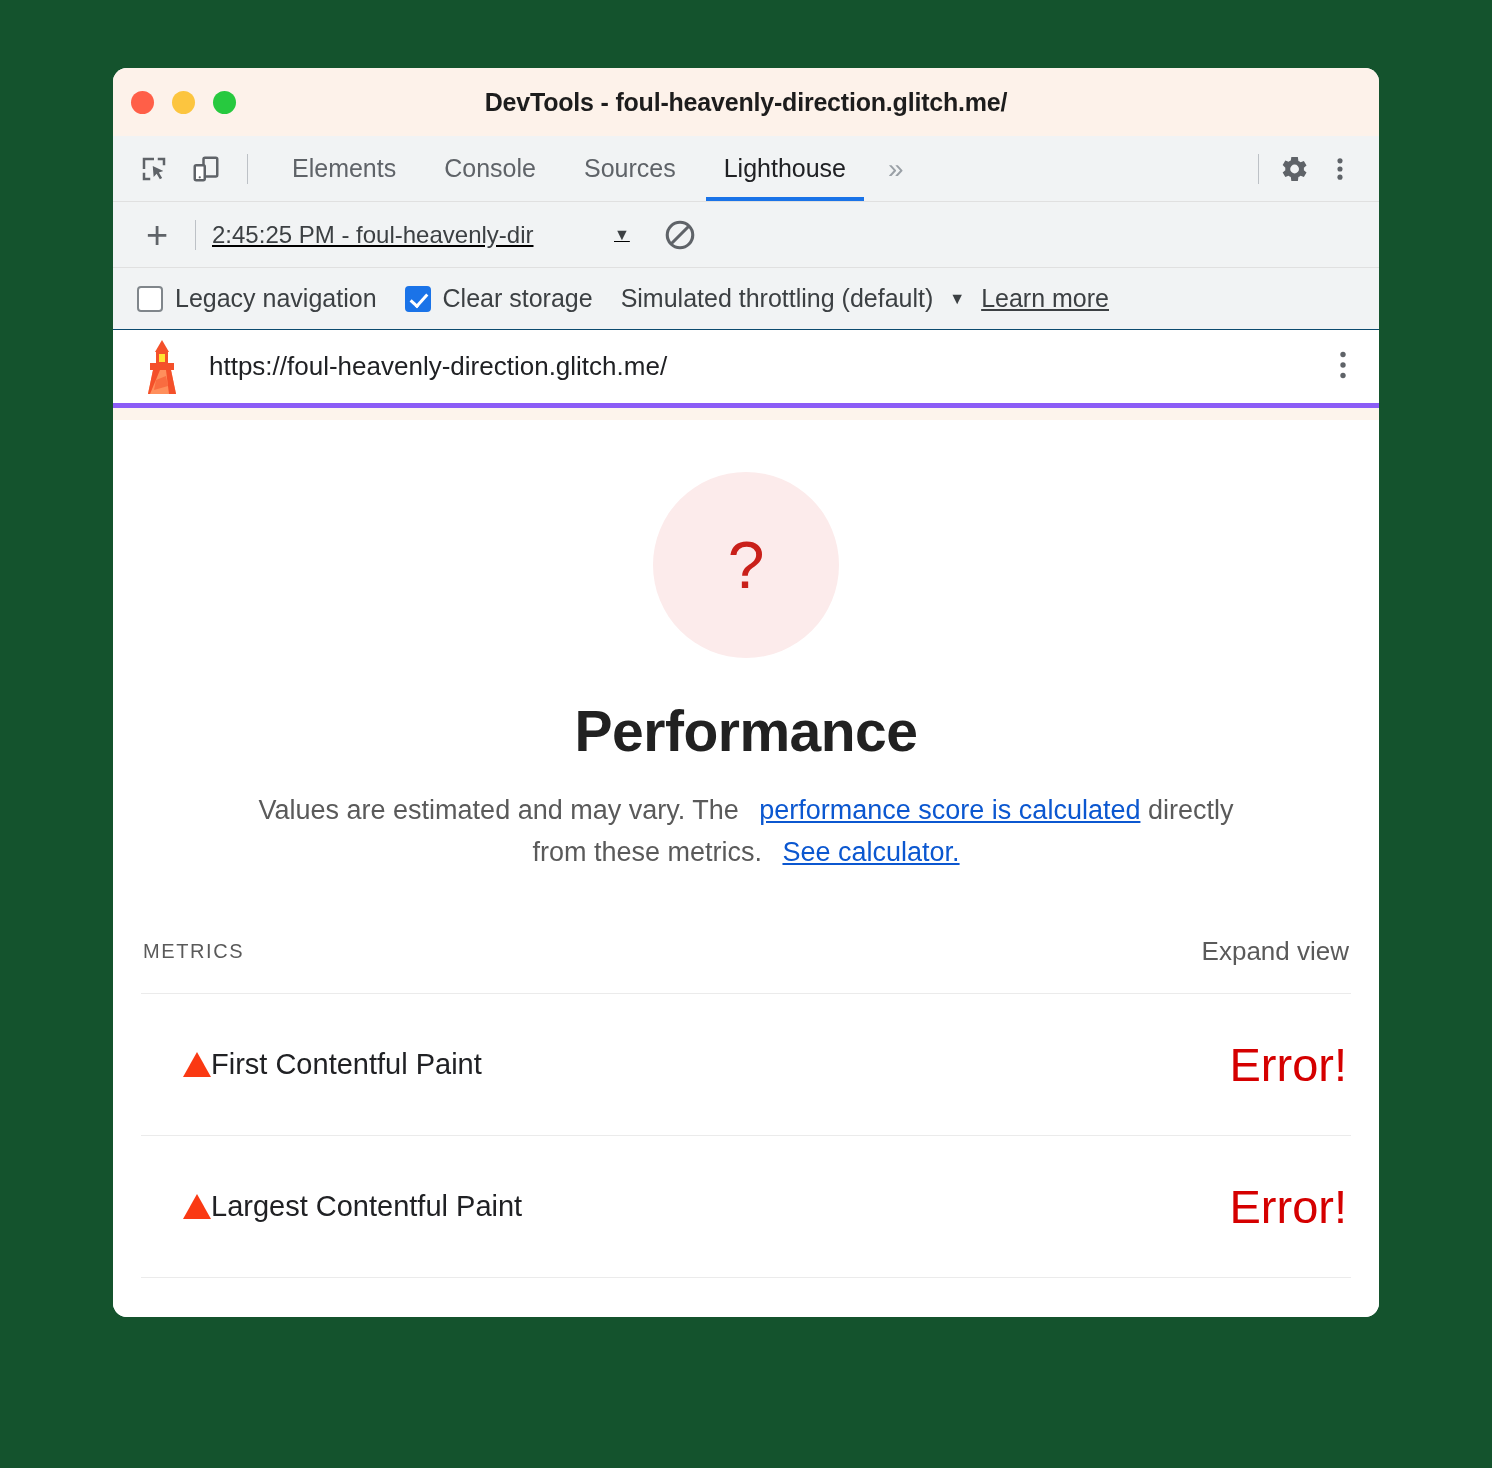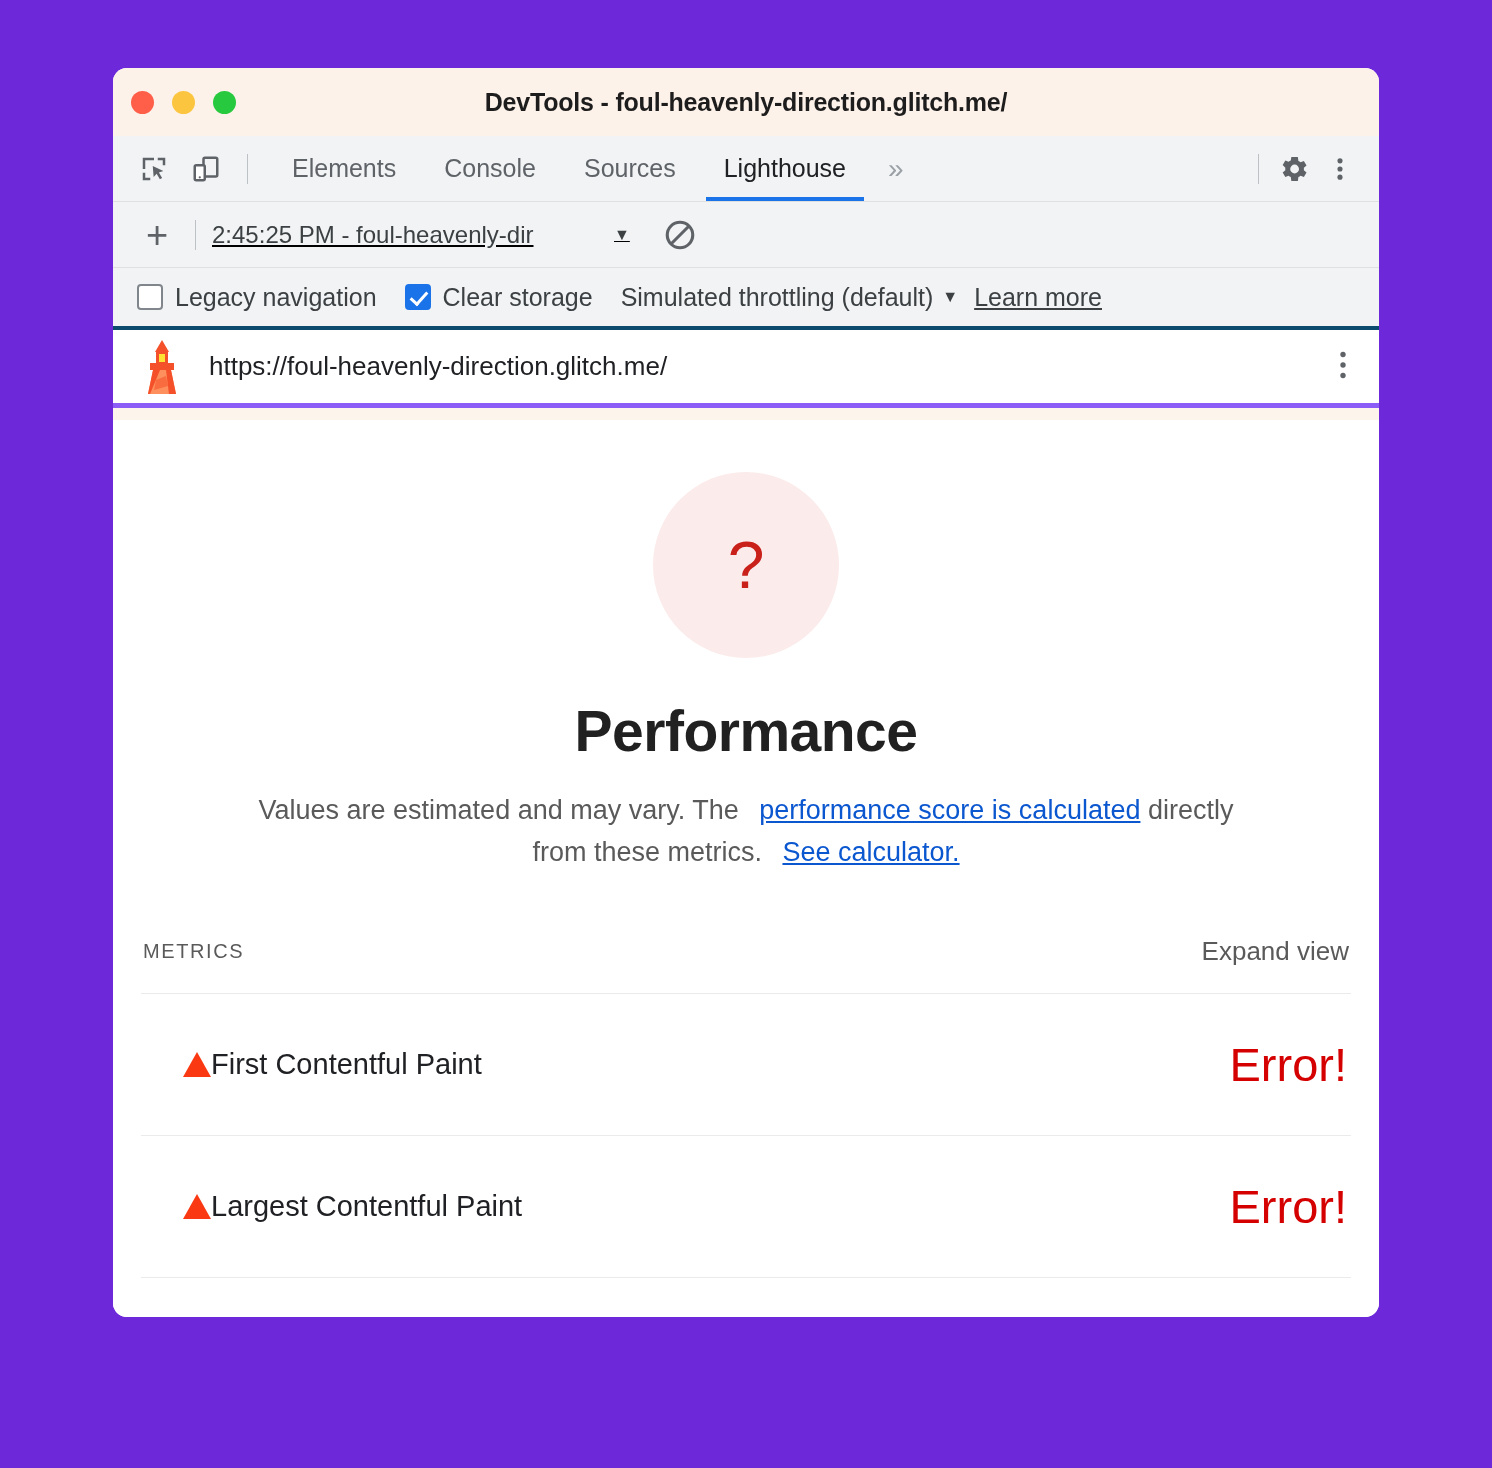--- a/index.html
+++ b/index.html
@@ -5,21 +5,21 @@
   * { box-sizing: border-box; margin: 0; padding: 0; }
   html, body {
     width: 1492px; height: 1468px;
     background: #000000;
     font-family: "Liberation Sans", sans-serif;
     overflow: hidden;
   }
   .stage {
     position: relative;
     width: 1492px; height: 1468px;
-    background: #6d28d9;
+    background: #14532d;
   }
   
   .window {
     position: absolute;
     left: 113px; top: 68px;
     width: 1266px; height: 1249px;
     background: #ffffff;
     border-radius: 14px;
     overflow: hidden;
     display: flex;
@@ -146,21 +146,21 @@
   }
   .clear-btn {
     width: 48px; height: 48px;
     display: flex; align-items: center; justify-content: center;
     margin-left: 16px;
   }
   
   .options {
     height: 62px;
     background: #f1f3f4;
-    border-bottom: 4px solid #0c4a6e;
+    border-bottom: 1px solid #0c4a6e;
     display: flex; align-items: center;
     padding-left: 24px;
     flex: 0 0 auto;
   }
   .opt {
     display: flex; align-items: center;
     gap: 12px;
     margin-right: 28px;
     font-size: 25px;
     color: #3c4043;
@@ -394,21 +394,21 @@
 
     <div class="options">
       <div class="opt">
         <span class="cbox"></span>
         <span>Legacy navigation</span>
       </div>
       <div class="opt">
         <span class="cbox checked"></span>
         <span>Clear storage</span>
       </div>
-      <div class="opt" style="margin-right:5px">
+      <div class="opt" style="margin-right:12px">
         <span>Simulated throttling (default)</span>
       </div>
       <span class="throttle-caret">▼</span>
       <span class="learn-more">Learn more</span>
     </div>
 
     <div class="urlbar">
       <span class="lh-icon">
         <svg width="46" height="58" viewBox="0 0 46 58">
           <polygon points="23,2 30,14 16,14" fill="#f4502a"></polygon>

